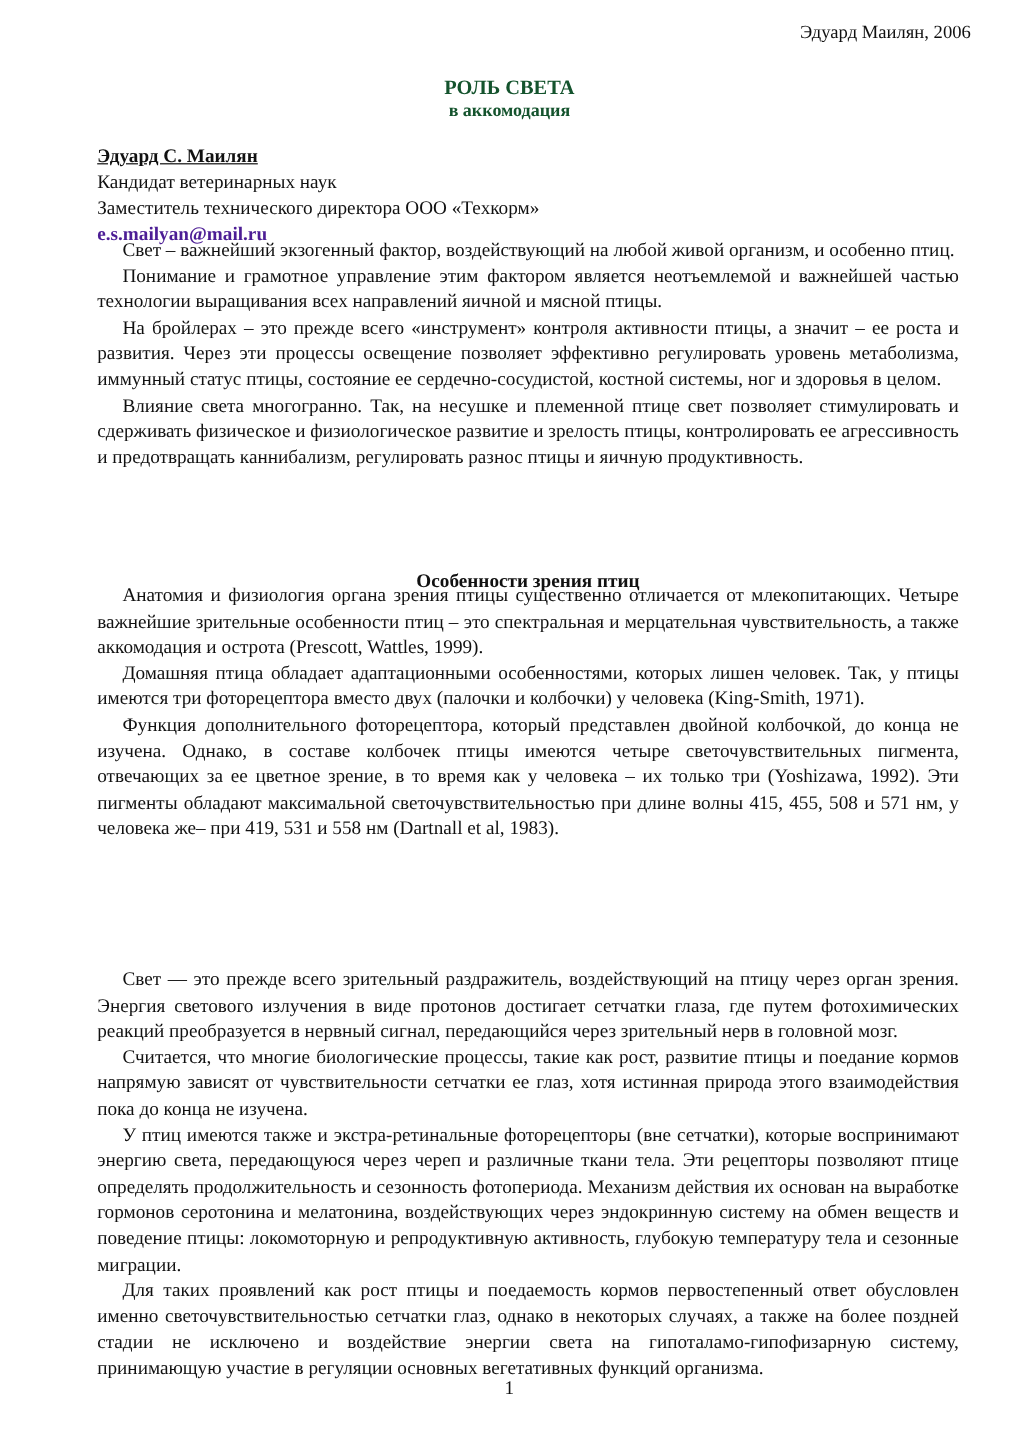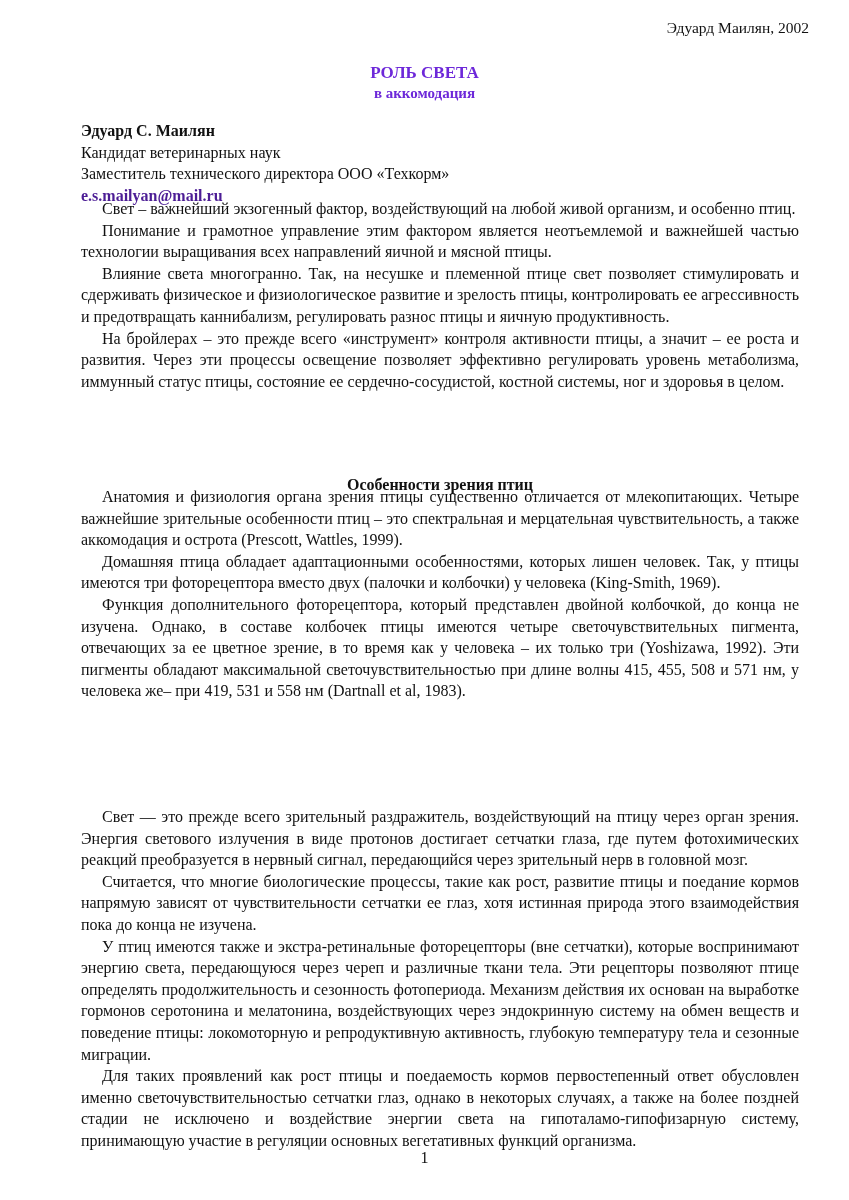--- a/index.html
+++ b/index.html
@@ -1,60 +1,60 @@
 <!DOCTYPE html>
 <html><head>
 <meta charset="utf-8">
 <style>
   html, body { margin: 0; padding: 0; background: #ffffff; }
   body { width: 849px; height: 1200px; position: relative; overflow: hidden;
          font-family: "Liberation Serif", "DejaVu Serif", serif; color: #111; }
   .page { position: absolute; left: 0; top: 0; width: 849px; height: 1200px; }
   .running-head { position: absolute; right: 40px; top: 19px; font-size: 15.5px; }
-  .title-block { position: absolute; left: 0; right: 0; top: 63px; text-align: center; color: #6d28d9; font-weight: bold; }
+  .title-block { position: absolute; left: 0; right: 0; top: 63px; text-align: center; color: #14532d; font-weight: bold; }
   .title-main { font-size: 17px; line-height: 20px; }
   .title-sub { font-size: 15px; line-height: 20px; }
   .author { position: absolute; left: 81px; top: 120px; font-size: 16px; line-height: 21.5px; }
-  .author-name { font-weight: bold; }
+  .author-name { font-weight: bold; text-decoration: underline; }
   .email { font-weight: bold; color: #4c1d95; text-decoration: none; }
   .body { position: absolute; left: 81px; width: 718px; font-size: 16px; line-height: 21.6px; text-align: justify; }
   .body p { margin: 0; text-indent: 21px; }
   .heading { position: absolute; left: 81px; width: 718px; text-align: center; font-weight: bold; font-size: 16px; }
   .page-num { position: absolute; left: 0; right: 0; top: 1149px; text-align: center; font-size: 16px; }
 </style>
 </head>
 <body>
 
 <div class="page">
 
-  <div class="running-head">Эдуард Маилян, 2002</div>
+  <div class="running-head">Эдуард Маилян, 2006</div>
 
   <div class="title-block">
     <div class="title-main">РОЛЬ СВЕТА</div>
     <div class="title-sub">в аккомодация</div>
   </div>
 
   <div class="author">
     <div class="author-name">Эдуард С. Маилян</div>
     <div>Кандидат ветеринарных наук</div>
     <div>Заместитель технического директора ООО «Техкорм»</div>
     <div><a class="email">e.s.mailyan@mail.ru</a></div>
   </div>
 
   <div class="body" style="top:198px;">
     <p>Свет – важнейший экзогенный фактор, воздействующий на любой живой организм, и особенно птиц.</p>
     <p>Понимание и грамотное управление этим фактором является неотъемлемой и важнейшей частью технологии выращивания всех направлений яичной и мясной птицы.</p>
+    <p>На бройлерах – это прежде всего «инструмент» контроля активности птицы, а значит – ее роста и развития. Через эти процессы освещение позволяет эффективно регулировать уровень метаболизма, иммунный статус птицы, состояние ее сердечно-сосудистой, костной системы, ног и здоровья в целом.</p>
     <p>Влияние света многогранно. Так, на несушке и племенной птице свет позволяет стимулировать и сдерживать физическое и физиологическое развитие и зрелость птицы, контролировать ее агрессивность и предотвращать каннибализм, регулировать разнос птицы и яичную продуктивность.</p>
-    <p>На бройлерах – это прежде всего «инструмент» контроля активности птицы, а значит – ее роста и развития. Через эти процессы освещение позволяет эффективно регулировать уровень метаболизма, иммунный статус птицы, состояние ее сердечно-сосудистой, костной системы, ног и здоровья в целом.</p>
   </div>
 
   <div class="heading" style="top:476px;">Особенности зрения птиц</div>
   <div class="body" style="top:486px;">
     <p>Анатомия и физиология органа зрения птицы существенно отличается от млекопитающих. Четыре важнейшие зрительные особенности птиц – это спектральная и мерцательная чувствительность, а также аккомодация и острота (Prescott, Wattles, 1999).</p>
-    <p>Домашняя птица обладает адаптационными особенностями, которых лишен человек. Так, у птицы имеются три фоторецептора вместо двух (палочки и колбочки) у человека (King-Smith, 1969).</p>
+    <p>Домашняя птица обладает адаптационными особенностями, которых лишен человек. Так, у птицы имеются три фоторецептора вместо двух (палочки и колбочки) у человека (King-Smith, 1971).</p>
     <p>Функция дополнительного фоторецептора, который представлен двойной колбочкой, до конца не изучена. Однако, в составе колбочек птицы имеются четыре светочувствительных пигмента, отвечающих за ее цветное зрение, в то время как у человека – их только три (Yoshizawa, 1992). Эти пигменты обладают максимальной светочувствительностью при длине волны 415, 455, 508 и 571 нм, у человека же– при 419, 531 и 558 нм (Dartnall et al, 1983).</p>
   </div>
 
   <div class="body" style="top:778px;margin-top:28px;">
     <p>Свет — это прежде всего зрительный раздражитель, воздействующий на птицу через орган зрения. Энергия светового излучения в виде протонов достигает сетчатки глаза, где путем фотохимических реакций преобразуется в нервный сигнал, передающийся через зрительный нерв в головной мозг.</p>
     <p>Считается, что многие биологические процессы, такие как рост, развитие птицы и поедание кормов напрямую зависят от чувствительности сетчатки ее глаз, хотя истинная природа этого взаимодействия пока до конца не изучена.</p>
     <p>У птиц имеются также и экстра-ретинальные фоторецепторы (вне сетчатки), которые воспринимают энергию света, передающуюся через череп и различные ткани тела. Эти рецепторы позволяют птице определять продолжительность и сезонность фотопериода. Механизм действия их основан на выработке гормонов серотонина и мелатонина, воздействующих через эндокринную систему на обмен веществ и поведение птицы: локомоторную и репродуктивную активность, глубокую температуру тела и сезонные миграции.</p>
     <p>Для таких проявлений как рост птицы и поедаемость кормов первостепенный ответ обусловлен именно светочувствительностью сетчатки глаз, однако в некоторых случаях, а также на более поздней стадии не исключено и воздействие энергии света на гипоталамо-гипофизарную систему, принимающую участие в регуляции основных вегетативных функций организма.</p>
   </div>
 

